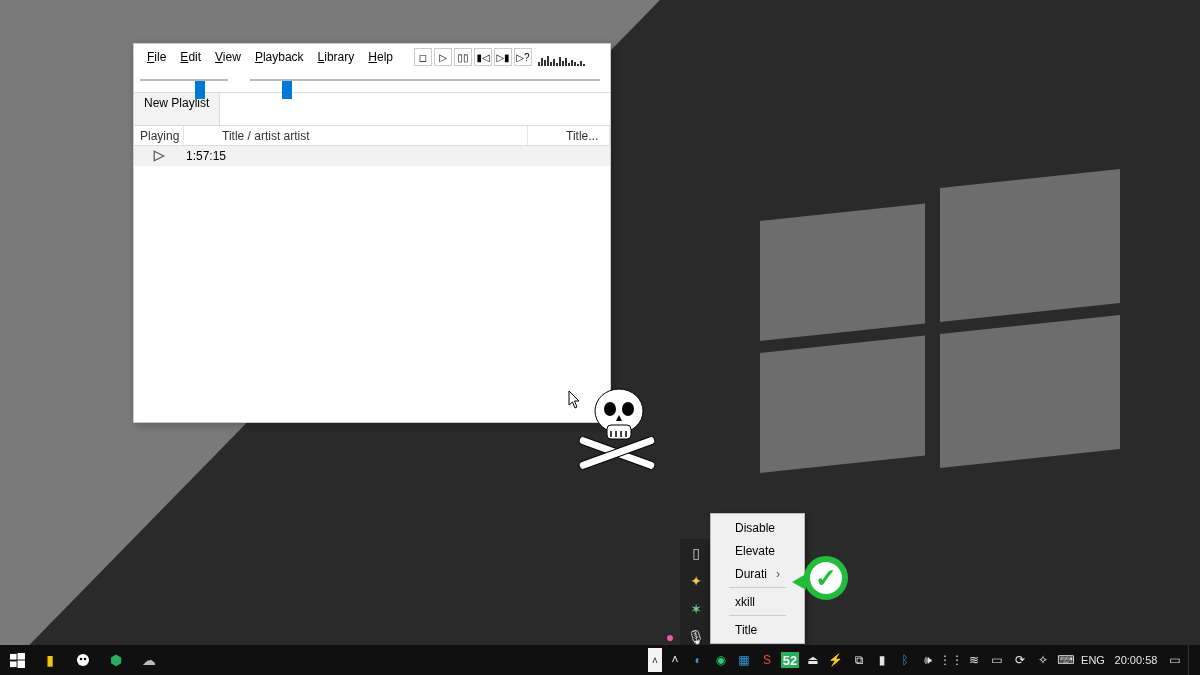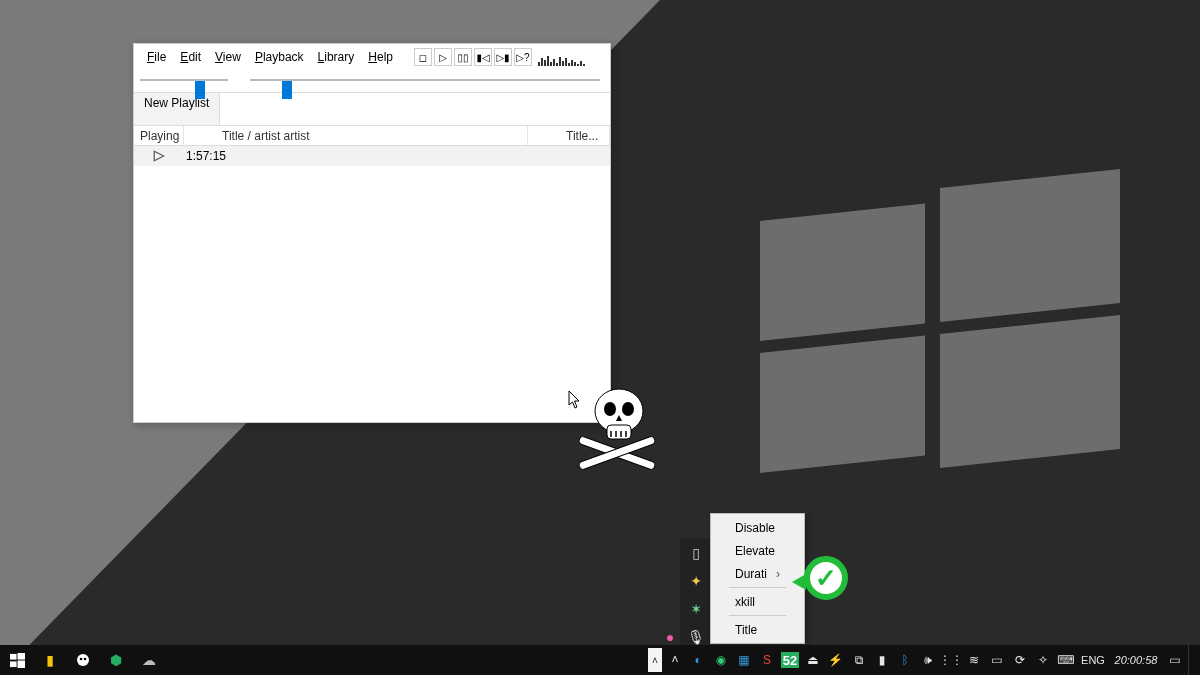--- a/index.html
+++ b/index.html
@@ -77,21 +77,21 @@
 .balloon .tail{position:absolute;left:-6px;top:20px;width:0;height:0;border-top:8px solid transparent;border-bottom:8px solid transparent;border-right:14px solid #21bd3a;}
 
 
 .taskbar{position:absolute;left:0;bottom:0;right:0;height:30px;background:#101010;display:flex;align-items:center;color:#e6e6e6;}
 .taskbar .left{display:flex;align-items:center;gap:3px;padding-left:2px;}
 .taskbar .tbtn{width:30px;height:30px;display:flex;align-items:center;justify-content:center;font-size:14px;}
 .taskbar .mid{flex:1;}
 .taskbar .tray{display:flex;align-items:center;gap:3px;padding-right:6px;}
 .taskbar .tray .ti{width:20px;height:24px;display:flex;align-items:center;justify-content:center;font-size:12px;}
 .taskbar .tray .lang{width:28px;font-size:11px;}
-.taskbar .tray .clock{width:52px;font-size:11px;text-align:center;font-style:italic;}
+.taskbar .tray .clock{width:52px;font-size:11px;text-align:center;}
 .taskbar .tray .showdesk{width:6px;height:30px;border-left:1px solid #333;}
 .chev{width:14px;height:24px;background:#f4f4f4;color:#222;display:flex;align-items:center;justify-content:center;font-size:10px;}
 .sq52{width:18px;height:16px;background:#27ae60;color:#fff;font-size:13px;font-weight:bold;display:flex;align-items:center;justify-content:center;}
 </style>
 </head>
 <body>
 
 <div class="desktop">
   <div class="winlogo">
     <span class="p1"></span>

